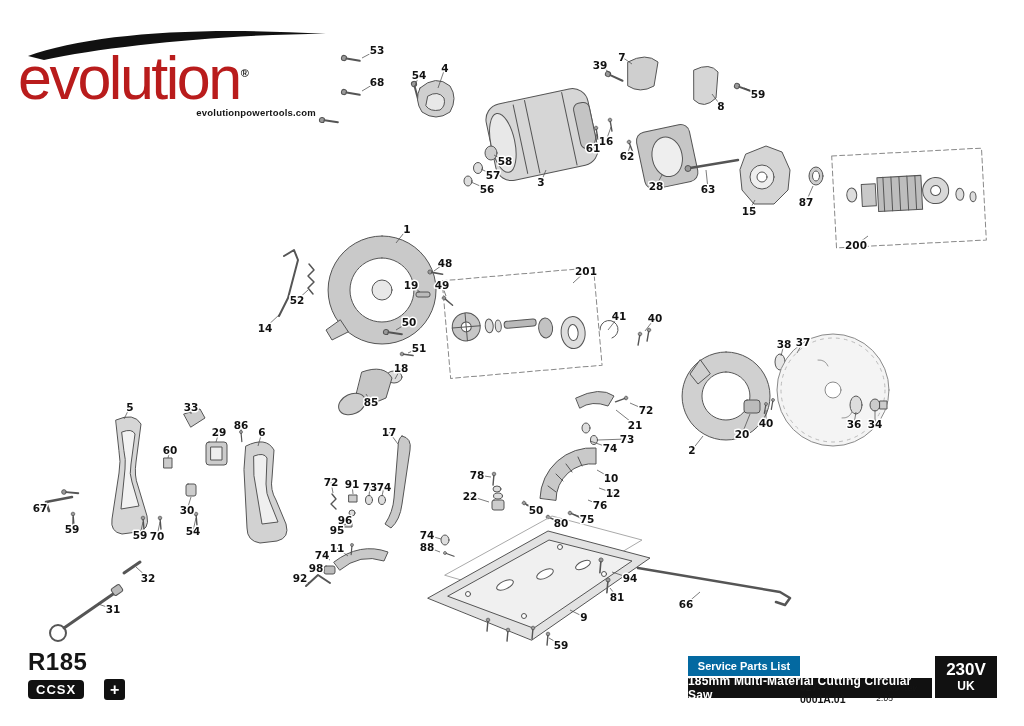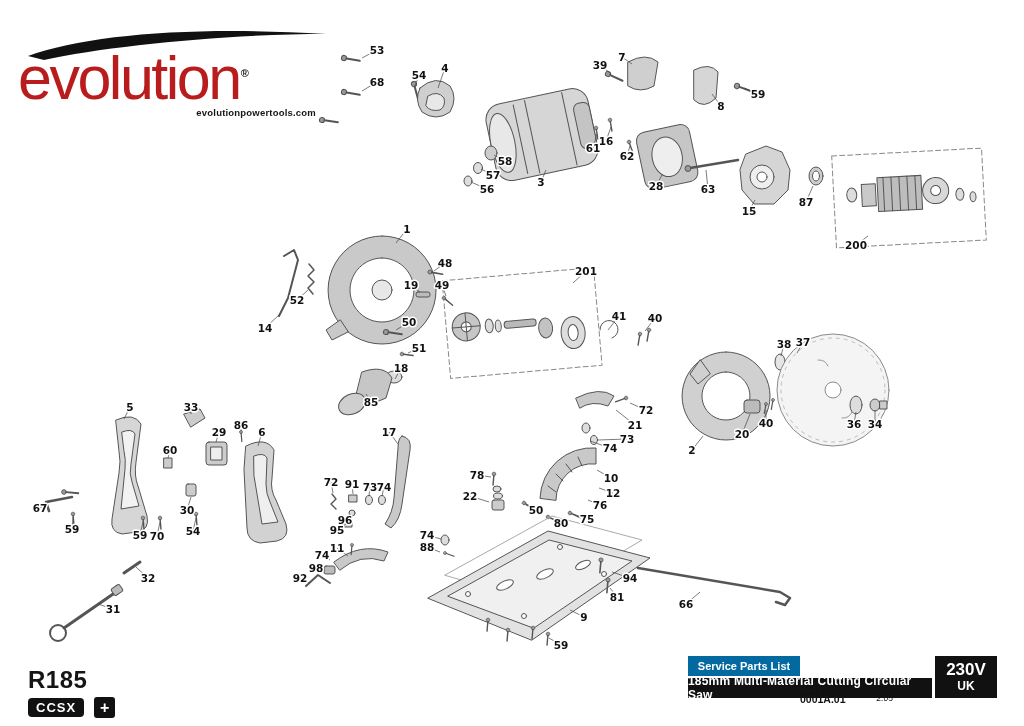--- a/index.html
+++ b/index.html
@@ -12,22 +12,22 @@
   .leader{stroke:#444;stroke-width:0.7px;}
 
   .logo{position:absolute;left:18px;top:26px;width:302px;}
   .swoosh{display:block;margin-left:10px;}
   .brand-line{margin-top:-12px;line-height:1;white-space:nowrap;}
   .brand{font-size:61px;font-weight:normal;letter-spacing:-2.5px;color:#b91c1c;}
   .reg{font-size:11px;font-weight:bold;position:relative;top:-22px;left:1px;}
   .website{font-size:9.5px;font-weight:bold;text-align:right;padding-right:4px;margin-top:-2px;letter-spacing:0.2px;}
 
   .model-block{position:absolute;left:28px;top:648px;}
-  .model{font-size:24px;font-weight:bold;letter-spacing:0.5px;margin-top:18px;}
-  .badge-row{display:flex;gap:10px;margin-top:3px;align-items:center;}
+  .model{font-size:24px;font-weight:bold;letter-spacing:0.5px;}
+  .badge-row{display:flex;gap:20px;margin-top:3px;align-items:center;}
   .ccsx{background:#111;color:#fff;font-size:13px;font-weight:bold;padding:3px 8px;border-radius:4px;letter-spacing:1px;line-height:1;}
   .plus{background:#111;color:#fff;font-size:16px;font-weight:bold;width:21px;height:21px;border-radius:3px;
         display:flex;align-items:center;justify-content:center;line-height:1;}
 
   .footer-right{position:absolute;left:688px;top:656px;width:244px;}
   .row1{display:flex;height:20px;margin-bottom:2px;}
   .spl{background:#0369a1;color:#fff;font-size:11px;font-weight:bold;flex:0 0 112px;
        display:flex;align-items:center;justify-content:center;}
   .doc{flex:1;display:flex;align-items:baseline;justify-content:center;gap:14px;background:#fff;padding-top:4px;}
   .doc-num{font-size:10.5px;font-weight:bold;}

